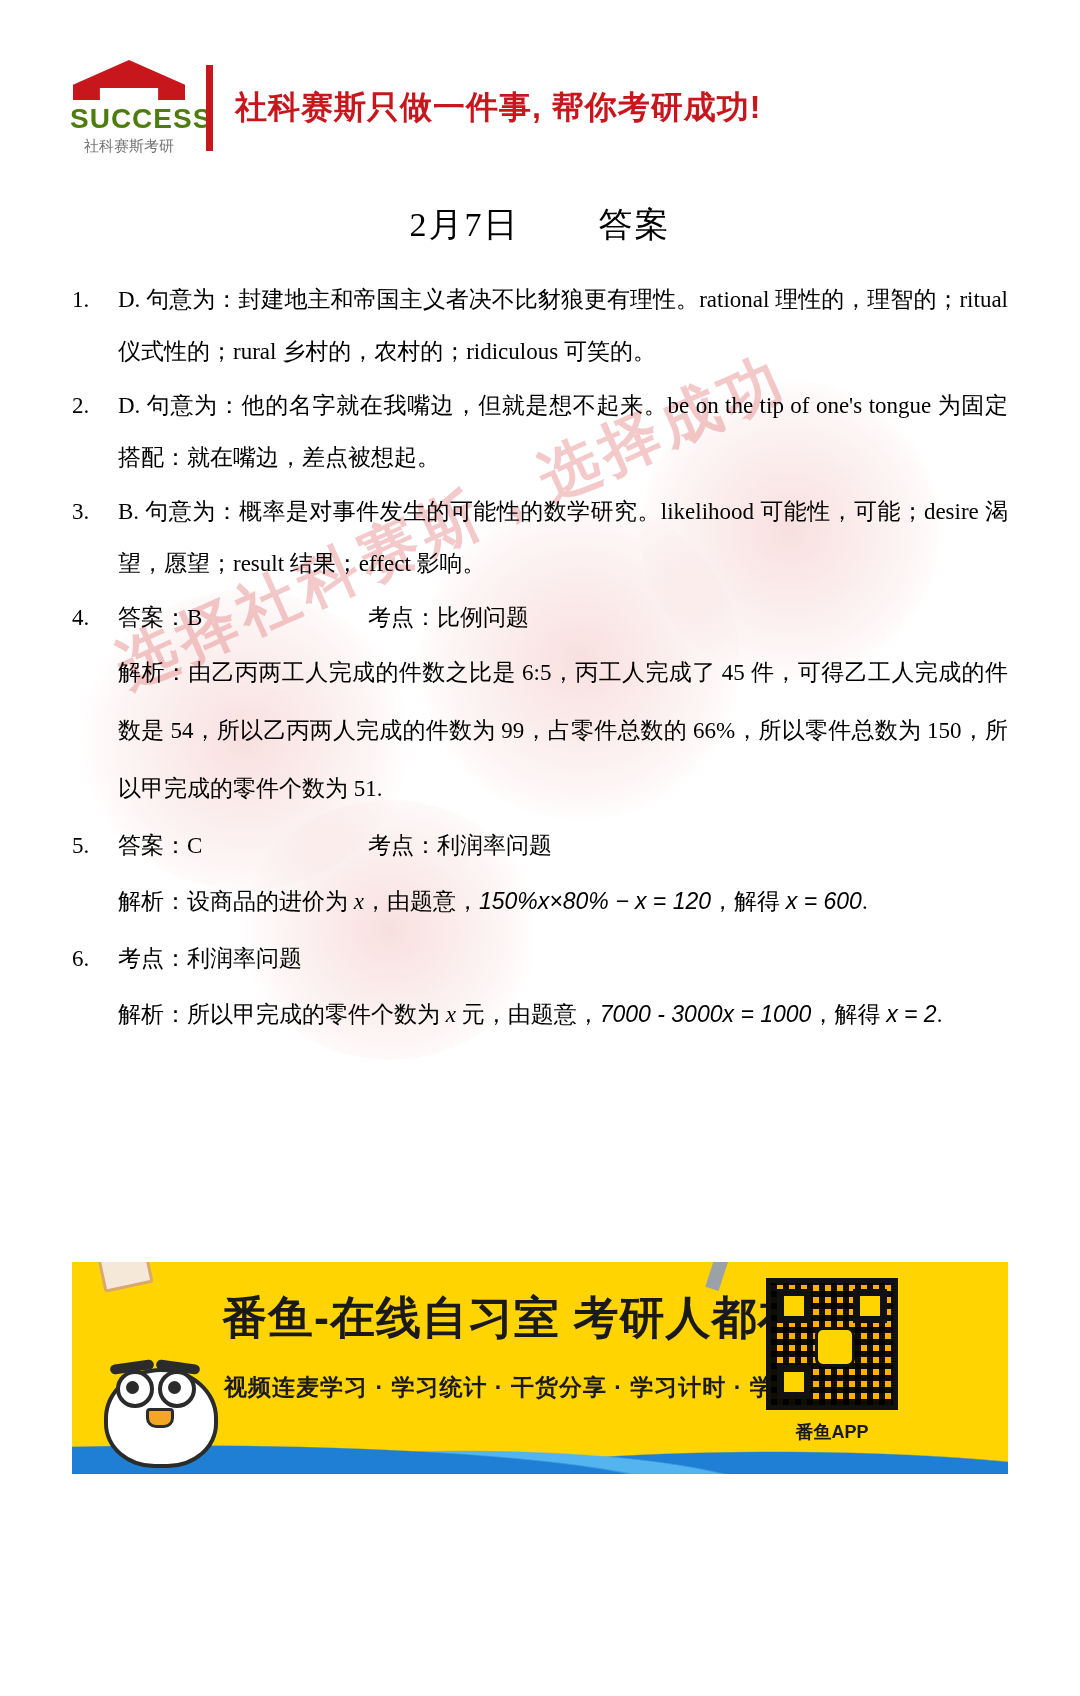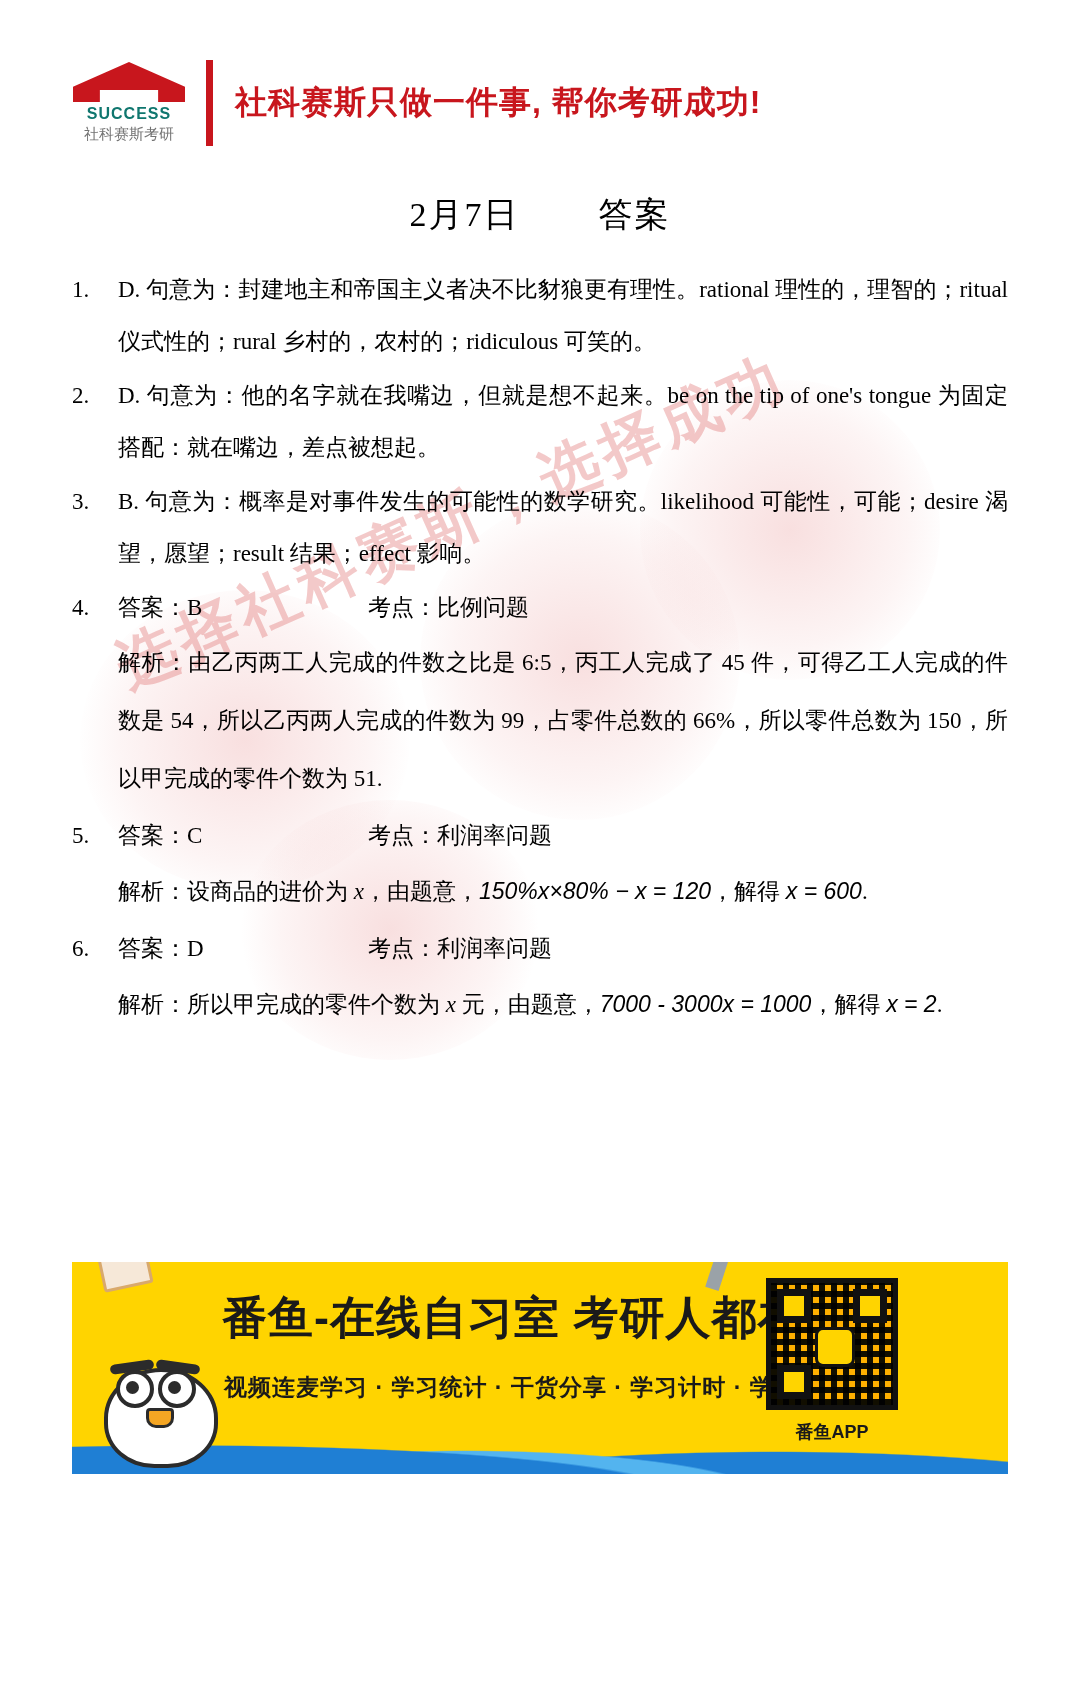--- a/index.html
+++ b/index.html
@@ -63,22 +63,22 @@
     font-family: "Liberation Sans", sans-serif;
   }
   .logo-roof {
     width: 112px;
     height: 40px;
     background: #c8161d;
     margin: 0 auto;
     clip-path: polygon(50% 0%, 100% 62%, 100% 100%, 76% 100%, 76% 70%, 24% 70%, 24% 100%, 0 100%, 0 62%);
   }
   .logo-en {
-    color: #0f766e;
-    font-size: 16px;
+    color: #4d7c0f;
+    font-size: 28px;
     font-weight: bold;
     letter-spacing: 1px;
     margin-top: 3px;
   }
   .logo-cn {
     color: #737373;
     font-size: 15px;
     letter-spacing: 0px;
     margin-top: 2px;
   }
@@ -382,21 +382,20 @@
       <div class="explain" style="padding-left:0">
         <span>解析：设商品的进价为 </span><span class="mono-i">x</span><span>，由题意，</span><span class="eqn mono-i">150%x×80% − x = 120</span><span>，解得 </span><span class="eqn mono-i">x = 600</span><span>.</span>
       </div>
     </div>
   </div>
 
   <div class="item">
     <div class="item-num">6.</div>
     <div class="item-body">
       <div class="ans-line">
-        <span class="ans-label">答案：D</span>
         <span>考点：利润率问题</span>
       </div>
       <div class="explain" style="padding-left:0">
         <span>解析：所以甲完成的零件个数为 </span><span class="mono-i">x</span><span> 元，由题意，</span><span class="eqn mono-i">7000 - 3000x = 1000</span><span>，解得 </span><span class="eqn mono-i">x = 2</span><span>.</span>
       </div>
     </div>
   </div>
 
 </div>
 

